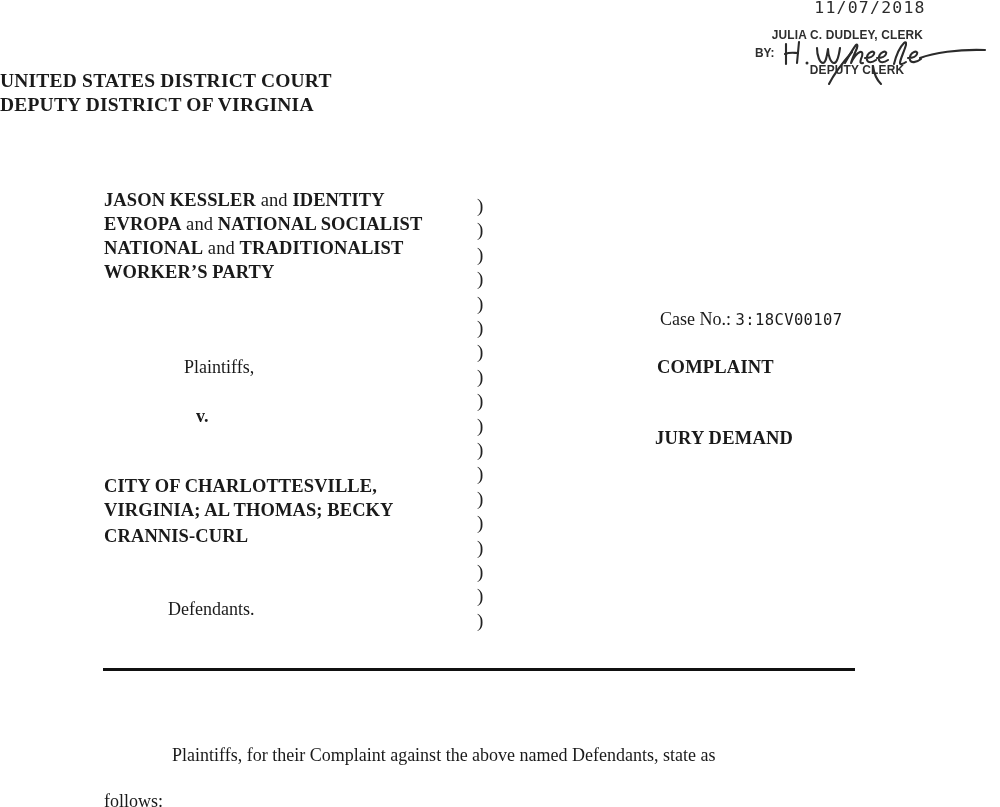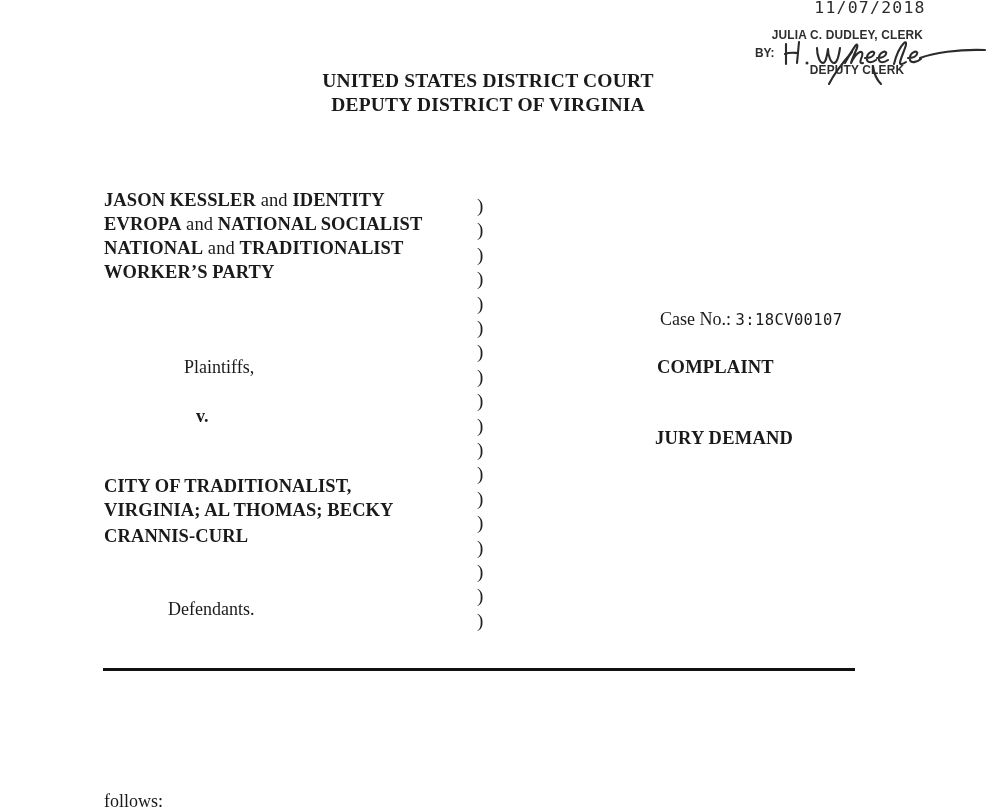--- a/index.html
+++ b/index.html
@@ -85,23 +85,23 @@
     left: 18px;
     top: 22px;
     width: 250px;
     height: 64px;
     pointer-events: none;
   }
 
   
   .court-title {
     position: absolute;
-    left: 8px;
+    left: 0;
     width: 960px;
-    text-align: center;
+    text-align: left;
     font-weight: bold;
     font-size: 19.5px;
     letter-spacing: 0.2px;
     white-space: nowrap;
   }
   #court-line-1 { top: 70px; }
   #court-line-2 { top: 94px; }
 
   
   #caption {
@@ -237,21 +237,21 @@
 
   <div class="court-title" id="court-line-1">UNITED STATES DISTRICT COURT</div>
   <div class="court-title" id="court-line-2">DEPUTY DISTRICT OF VIRGINIA</div>
 
   <div id="caption">
 
   <div class="party-line" style="top: 190px;"><span>JASON KESSLER</span><span class="conj"> and </span><span>IDENTITY</span></div>
       <div class="party-line" style="top: 214px;"><span>EVROPA</span><span class="conj"> and </span><span>NATIONAL SOCIALIST</span></div>
       <div class="party-line" style="top: 238px;"><span>NATIONAL</span><span class="conj"> and </span><span>TRADITIONALIST</span></div>
       <div class="party-line" style="top: 262px; text-align: right;"><span>WORKER’S PARTY</span></div>
-      <div class="party-line" style="top: 476px;">CITY OF TRADITIONALIST,</div>
+      <div class="party-line" style="top: 476px;">CITY OF CHARLOTTESVILLE,</div>
       <div class="party-line" style="top: 500px;">VIRGINIA; AL THOMAS; BECKY</div>
       <div class="party-line" style="top: 526px;">CRANNIS-CURL</div>
       <div class="role-line" id="role-plaintiffs">Plaintiffs,</div>
       <div class="role-line" id="role-v">v.</div>
       <div class="role-line" id="role-defendants">Defendants.</div>
       <div class="paren" style="top: 196px;">)</div>
       <div class="paren" style="top: 220.4px;">)</div>
       <div class="paren" style="top: 244.8px;">)</div>
       <div class="paren" style="top: 269.2px;">)</div>
       <div class="paren" style="top: 293.6px;">)</div>
@@ -272,15 +272,16 @@
 
   <div id="case-number-row">
     <span>Case No.:</span>
     <span id="case-number-value">3:18CV00107</span>
   </div>
   <div id="doc-type">COMPLAINT</div>
   <div id="jury-demand">JURY DEMAND</div>
 
   <div id="caption-divider"></div>
 
+  <div class="body-line" id="body-line-1">Plaintiffs, for their Complaint against the above named Defendants, state as</div>
   <div class="body-line" id="body-line-2">follows:</div>
 
 </div>
 
 </body></html>

